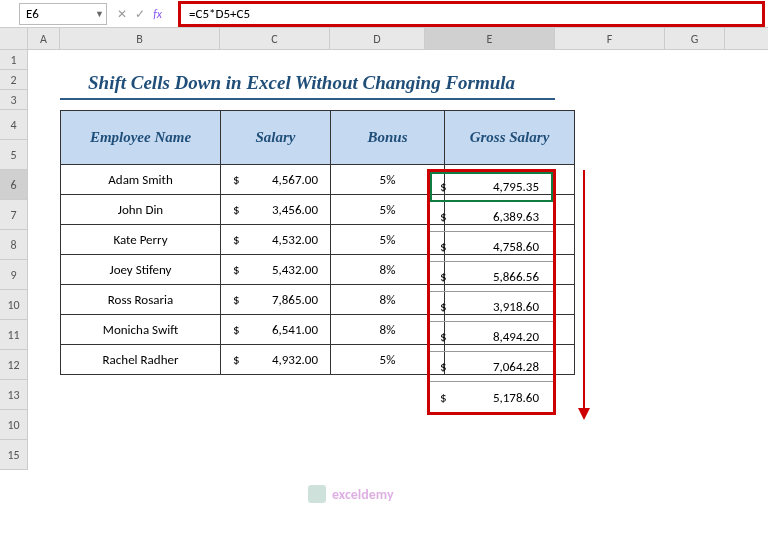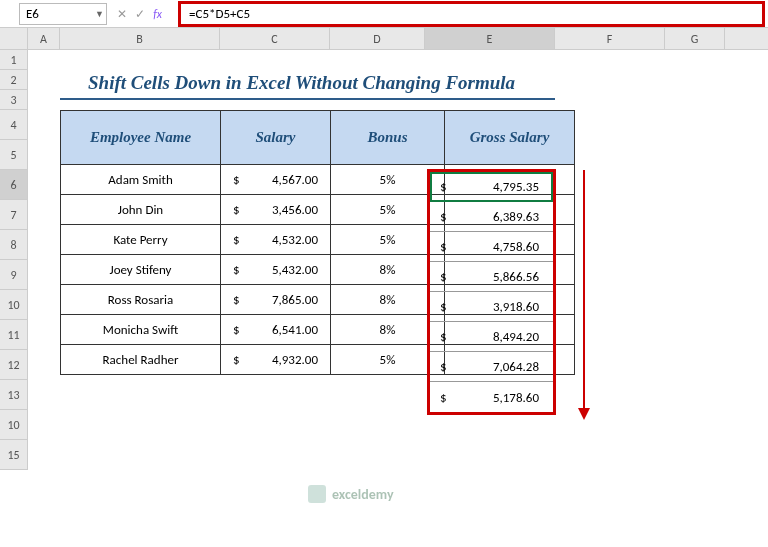--- a/index.html
+++ b/index.html
@@ -50,21 +50,21 @@
     
     .gross-box { position: absolute; top: 119px; left: 399px; width: 129px; border: 3px solid #c00; }
     .gross-row { height: 30px; border-bottom: 1px solid #999; display: flex; align-items: center; padding: 0 8px; font-size: 13px; }
     .gross-row:last-child { border-bottom: none; }
     .gross-row .cur { margin-left: 2px; }
     .gross-row .num { margin-left: auto; margin-right: 6px; }
     .gross-row.selected { outline: 2px solid #107c41; outline-offset: -2px; }
     
     .watermark { position: absolute; top: 435px; left: 280px; display: flex; align-items: center; gap: 6px; opacity: 0.35; }
     .watermark-icon { width: 18px; height: 18px; background: #7a9; border-radius: 3px; }
-    .watermark-text { color: #14532d; font-size: 14px; font-weight: bold; }
+    .watermark-text { color: #a21caf; font-size: 14px; font-weight: bold; }
     
     .arrow-down { position: absolute; top: 120px; left: 555px; width: 2px; height: 240px; background: #c00; }
     .arrow-down::after { content: ''; position: absolute; bottom: -10px; left: -5px; border-left: 6px solid transparent; border-right: 6px solid transparent; border-top: 12px solid #c00; }
   </style>
 </head>
 <body>
 
 <div class="name-box-area">
   <div class="name-box">
     <span>E6</span>

